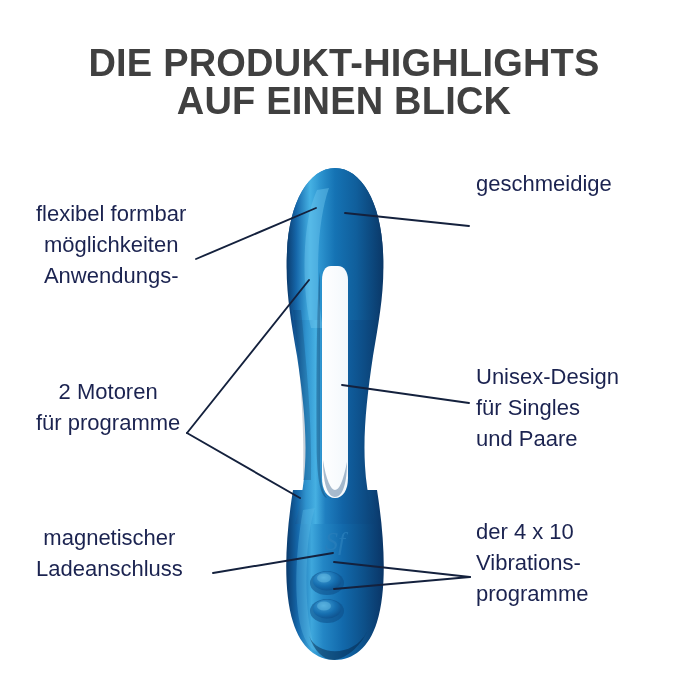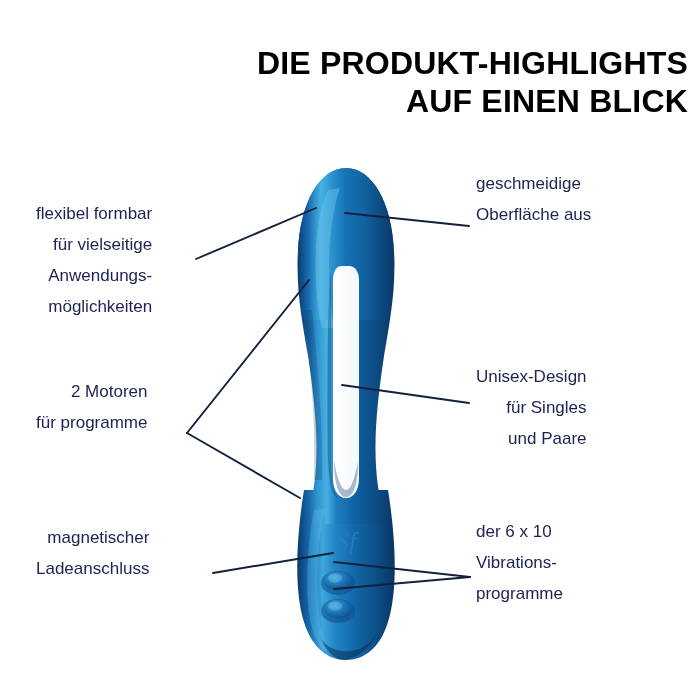--- a/index.html
+++ b/index.html
@@ -16,67 +16,67 @@
     font-family: "Liberation Sans", sans-serif;
     -webkit-font-smoothing: antialiased;
   }
 
   
   #title-block {
     position: absolute;
     left: 0;
     top: 44px;
     width: 688px;
-    text-align: right;
-    color: #000000;
+    text-align: center;
+    color: #404040;
     font-weight: bold;
-    font-size: 32px;
+    font-size: 38px;
     line-height: 38px;
     letter-spacing: 0.2px;
   }
   #title-block .tline {
     display: block;
     white-space: nowrap;
   }
 
   
   .callout {
     position: absolute;
     color: #1b2350;
-    font-size: 17px;
+    font-size: 22px;
     line-height: 31px;
     font-weight: 400;
     white-space: nowrap;
   }
   .callout .cline { display: block; }
 
-  .callout.left  { text-align: right; }
+  .callout.left  { text-align: center; }
   .callout.right { text-align: left; }
 
   #callout-flexible     { left: 36px;  top: 198px; }
   #callout-motors       { left: 36px;  top: 376px; }
   #callout-magnetic     { left: 36px;  top: 522px; }
 
   #callout-silicone     { left: 476px; top: 168px; }
-  #callout-unisex       { left: 476px; top: 361px; text-align: right; }
+  #callout-unisex       { left: 476px; top: 361px; }
   #callout-control      { left: 476px; top: 516px; }
 
   
   #leader-lines {
     position: absolute;
     left: 0; top: 0;
     width: 688px;
     height: 688px;
     pointer-events: none;
   }
 
   
   #product {
     position: absolute;
-    left: 256px;
+    left: 245px;
     top: 160px;
     width: 180px;
     height: 500px;
   }
 </style>
 </head>
 <body>
 
 <div id="page">
 
@@ -231,45 +231,43 @@
 
       <line x1="342" y1="385" x2="469" y2="403"></line>
 
       <line x1="334" y1="562" x2="470" y2="577"></line>
       <line x1="334" y1="589" x2="470" y2="577"></line>
     </g>
   </svg>
 
   <div class="callout left" id="callout-flexible">
     <span class="cline">flexibel formbar</span>
-    <span class="cline">für vielseitige</span>
+    <span class="cline">möglichkeiten</span>
     <span class="cline">Anwendungs-</span>
-    <span class="cline">möglichkeiten</span>
   </div>
 
   <div class="callout left" id="callout-motors">
     <span class="cline">2 Motoren</span>
     <span class="cline">für programme</span>
   </div>
 
   <div class="callout left" id="callout-magnetic">
     <span class="cline">magnetischer</span>
     <span class="cline">Ladeanschluss</span>
   </div>
 
   <div class="callout right" id="callout-silicone">
     <span class="cline">geschmeidige</span>
-    <span class="cline">Oberfläche aus</span>
   </div>
 
   <div class="callout right" id="callout-unisex">
     <span class="cline">Unisex-Design</span>
     <span class="cline">für Singles</span>
     <span class="cline">und Paare</span>
   </div>
 
   <div class="callout right" id="callout-control">
-    <span class="cline">der 6 x 10</span>
+    <span class="cline">der 4 x 10</span>
     <span class="cline">Vibrations-</span>
     <span class="cline">programme</span>
   </div>
 
 </div>
 
 </body></html>

